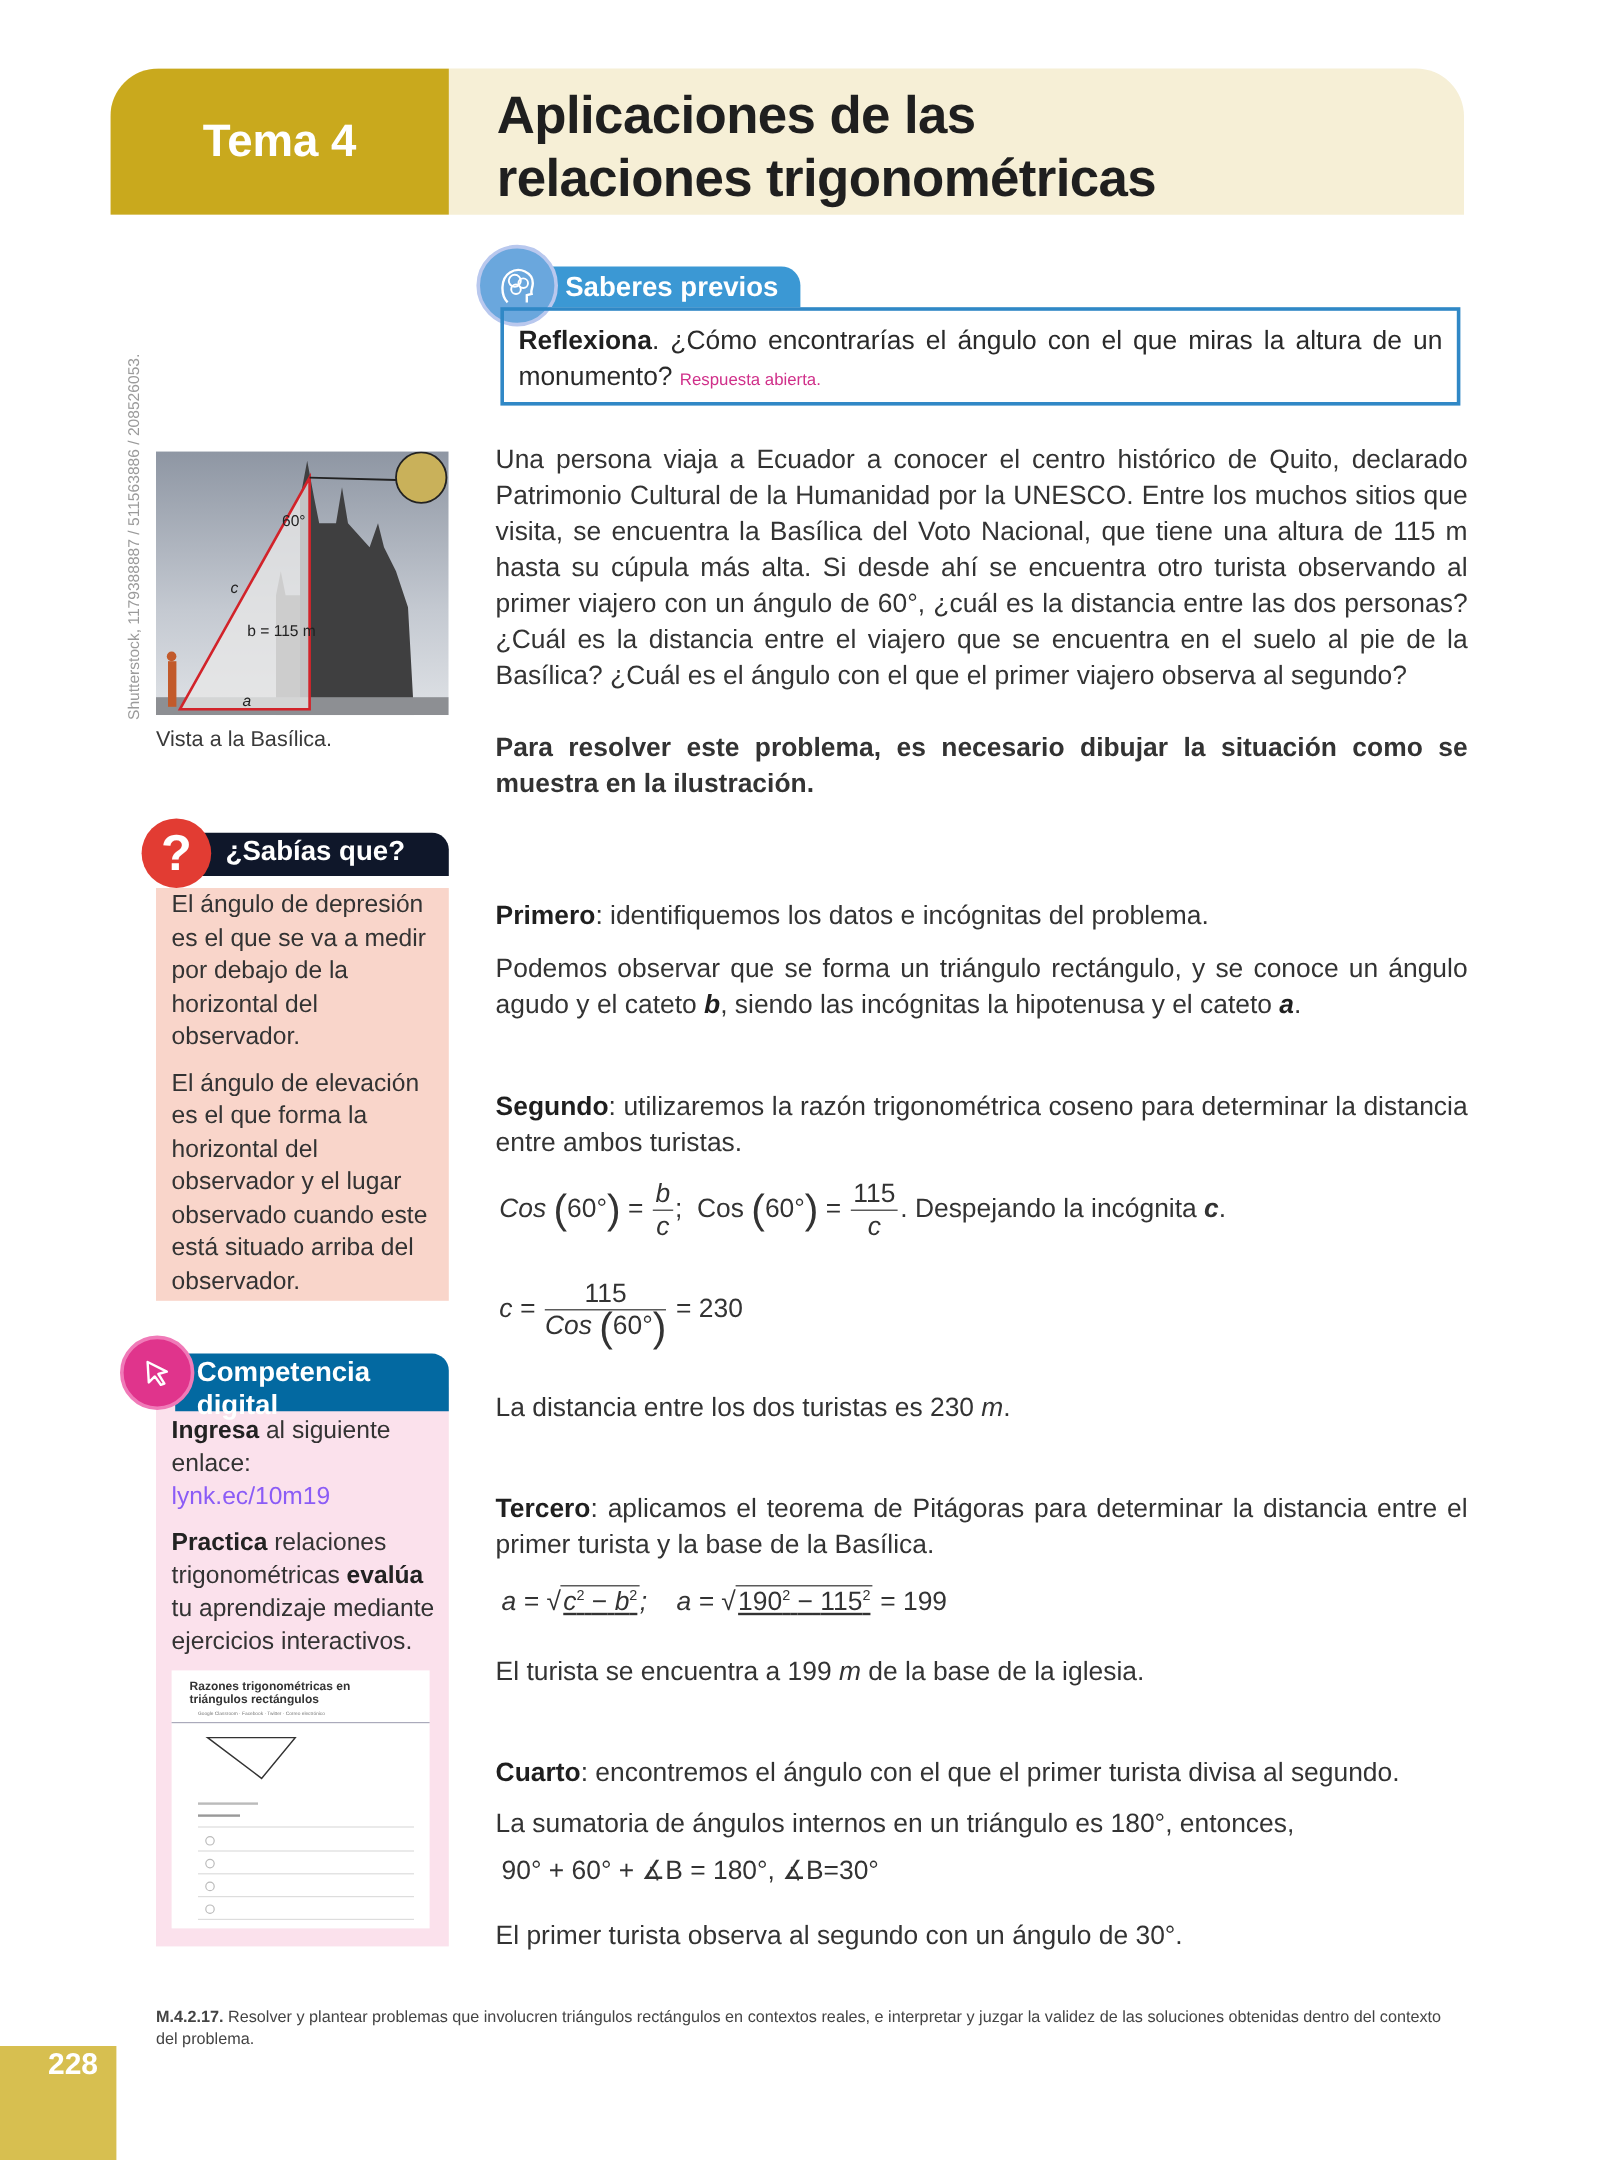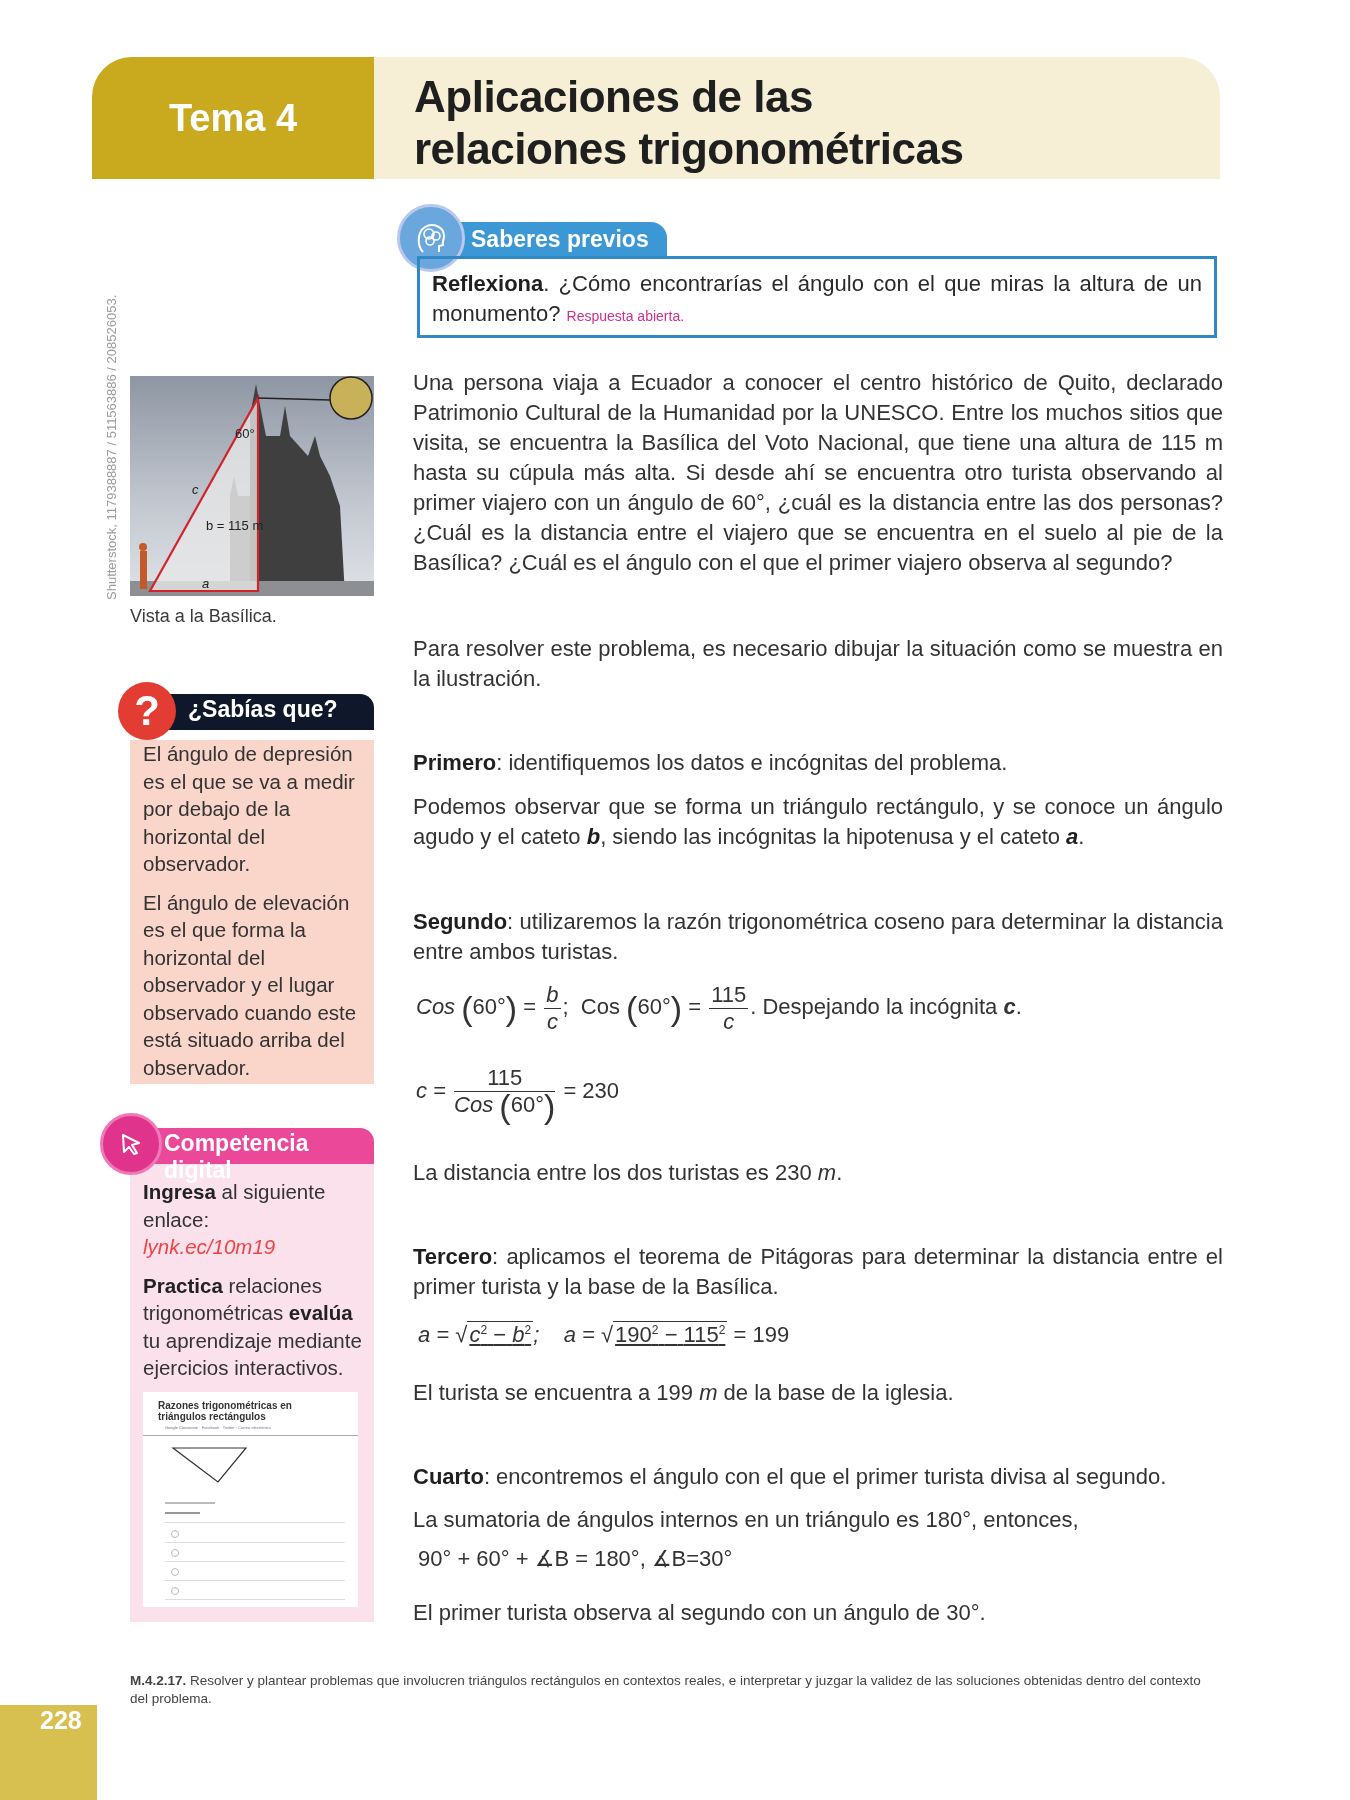--- a/index.html
+++ b/index.html
@@ -26,27 +26,27 @@
   .caption { left:130px; top:606px; font-size:18px; color:#3a3a3a; }
 
   .sq-box { left:130px; top:740px; width:244px; height:344px; background:#f9d5ca; }
   .sq-head { left:140px; top:694px; width:234px; height:36px; background:#0f172a; border-radius:0 14px 0 0; }
   .sq-head span { position:absolute; left:48px; top:2px; color:#fff; font-weight:bold; font-size:23px; }
   .sq-icon { left:118px; top:682px; width:58px; height:58px; border-radius:50%; background:#e23c33; display:flex; align-items:center; justify-content:center; color:#fff; font-size:42px; font-weight:bold; }
   .sq-text { left:143px; top:740px; width:228px; font-size:20.5px; line-height:27.5px; color:#333; }
   .sq-text p { margin:0 0 11px 0; }
 
   .cd-box { left:130px; top:1156px; width:244px; height:466px; background:#fbe1ec; }
-  .cd-head { left:146px; top:1128px; width:228px; height:36px; background:#ec4899; border-radius:0 14px 0 0; }
+  .cd-head { left:146px; top:1128px; width:228px; height:48px; background:#0369a1; border-radius:0 14px 0 0; }
   .cd-head span { position:absolute; left:18px; top:2px; color:#fff; font-weight:bold; font-size:23px; }
   .cd-icon { left:100px; top:1113px; width:56px; height:56px; border-radius:50%; background:#e0348c; border:3px solid #f07ab8; display:flex; align-items:center; justify-content:center; }
   .cd-text { left:143px; top:1178px; width:232px; font-size:20.5px; line-height:27.5px; color:#333; }
   .cd-text p { margin:0 0 11px 0; }
   .cd-text b { font-weight:bold; color:#222; }
-  .link { color:#ef4444; font-style:italic; }
+  .link { color:#8b5cf6; }
   .thumb { left:143px; top:1392px; width:215px; height:215px; background:#fff; }
 
   
   .main { left:413px; width:810px; font-size:22px; line-height:30px; color:#333; text-align:justify; }
   .main b { color:#1f1f1f; }
   .math { font-size:22px; color:#333; white-space:nowrap; }
   .frac { display:inline-block; vertical-align:middle; text-align:center; margin:0 2px; }
   .frac .num { display:block; padding:0 2px; border-bottom:1.5px solid #333; line-height:26px; }
   .frac .den { display:block; line-height:26px; }
   .paren { font-size:34px; vertical-align:middle; font-weight:lighter; }
@@ -156,21 +156,21 @@
   <div style="position:absolute;left:22px;top:150px;width:180px;height:1px;background:#ddd;"></div>
   <div style="position:absolute;left:28px;top:157px;width:6px;height:6px;border:1px solid #bbb;border-radius:50%;"></div>
   <div style="position:absolute;left:22px;top:169px;width:180px;height:1px;background:#ddd;"></div>
   <div style="position:absolute;left:28px;top:176px;width:6px;height:6px;border:1px solid #bbb;border-radius:50%;"></div>
   <div style="position:absolute;left:22px;top:188px;width:180px;height:1px;background:#ddd;"></div>
   <div style="position:absolute;left:28px;top:195px;width:6px;height:6px;border:1px solid #bbb;border-radius:50%;"></div>
   <div style="position:absolute;left:22px;top:207px;width:180px;height:1px;background:#ddd;"></div>
 </div>
 
 <div class="abs main" style="top:368px;">Una persona viaja a Ecuador a conocer el centro histórico de Quito, declarado Patrimonio Cultural de la Humanidad por la UNESCO. Entre los muchos sitios que visita, se encuentra la Basílica del Voto Nacional, que tiene una altura de 115 m hasta su cúpula más alta. Si desde ahí se encuentra otro turista observando al primer viajero con un ángulo de 60°, ¿cuál es la distancia entre las dos personas? ¿Cuál es la distancia entre el viajero que se encuentra en el suelo al pie de la Basílica? ¿Cuál es el ángulo con el que el primer viajero observa al segundo?</div>
-<div class="abs main" style="top:634px;">Para resolver este problema, es necesario dibujar la situación como se muestra en la ilustración.</div>
+<div class="abs main" style="top:608px;font-weight:bold;">Para resolver este problema, es necesario dibujar la situación como se muestra en la ilustración.</div>
 
 <div class="abs main" style="top:748px;">
   <b>Primero</b><span>: identifiquemos los datos e incógnitas del problema.</span>
 </div>
 <div class="abs main" style="top:792px;">
   <span>Podemos observar que se forma un triángulo rectángulo, y se conoce un ángulo agudo y el cateto </span><b><i>b</i></b><span>, siendo las incógnitas la hipotenusa y el cateto </span><b><i>a</i></b><span>.</span>
 </div>
 
 <div class="abs main" style="top:907px;">
   <b>Segundo</b><span>: utilizaremos la razón trigonométrica coseno para determinar la distancia entre ambos turistas.</span>

